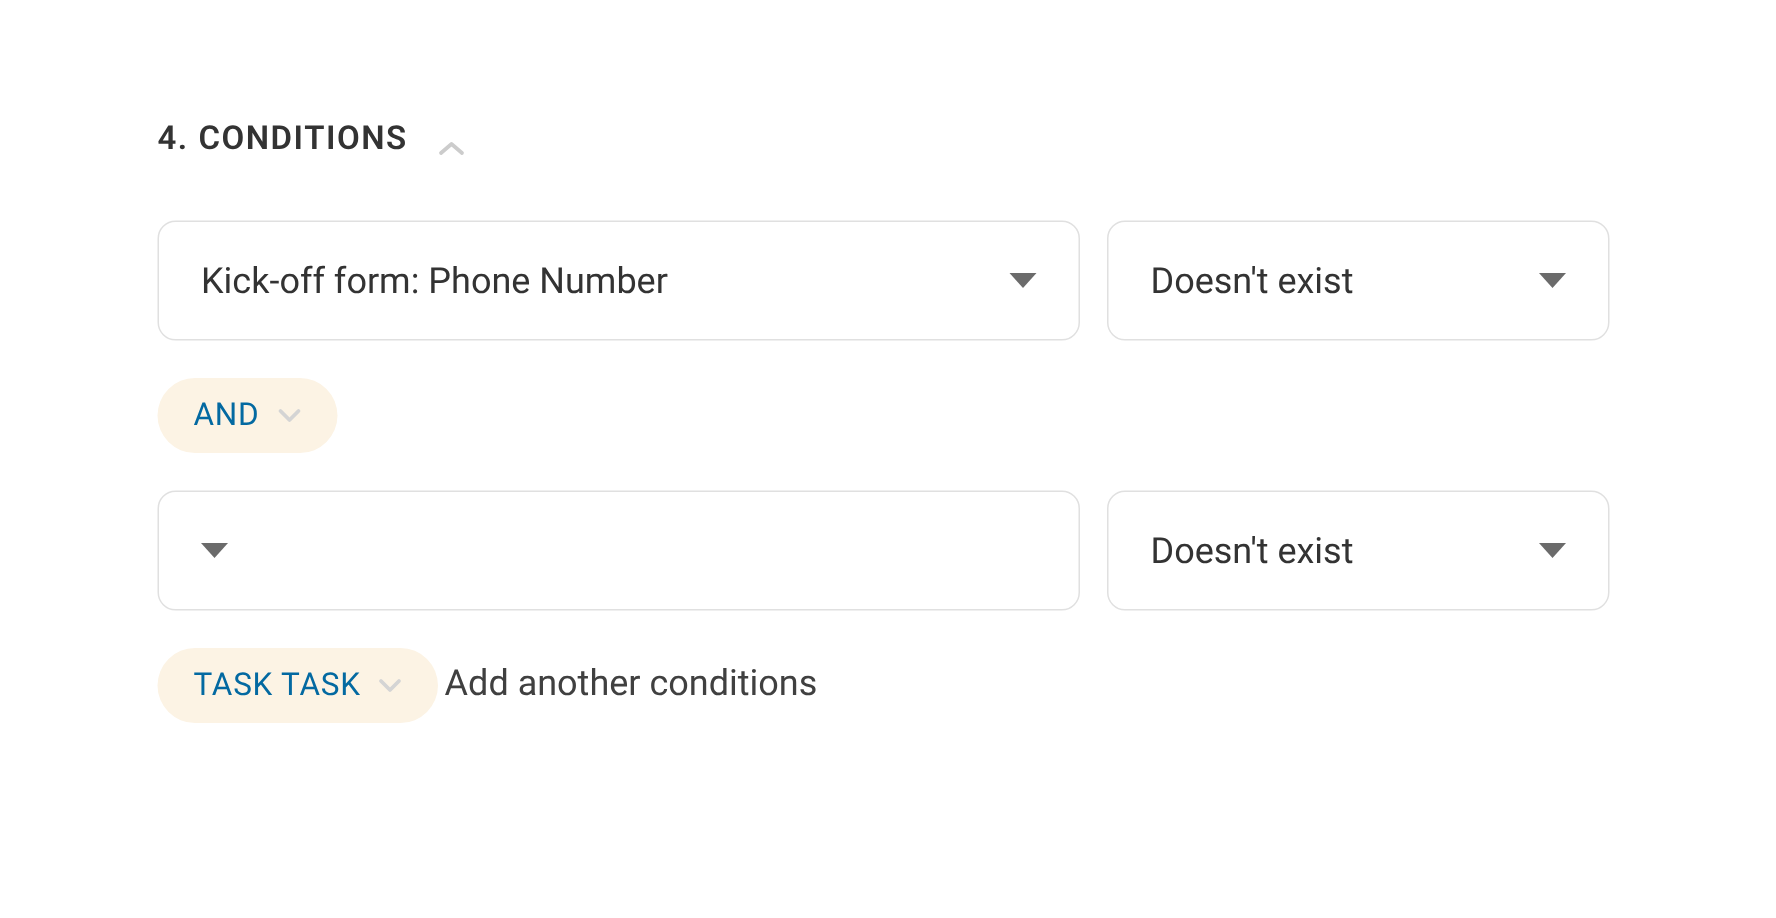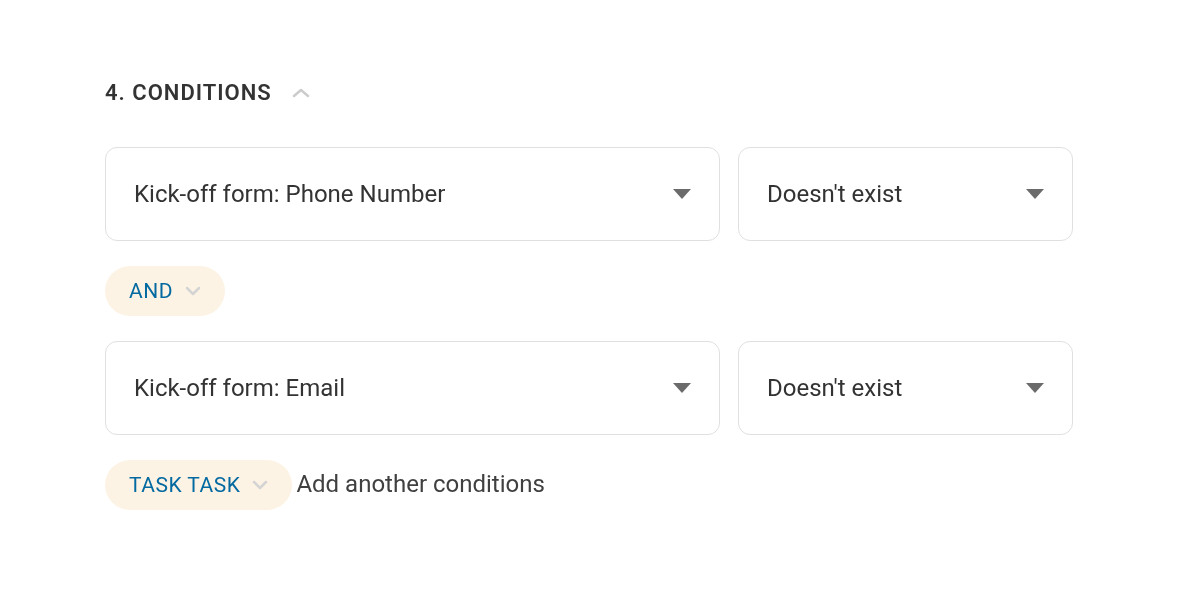--- a/index.html
+++ b/index.html
@@ -11,21 +11,21 @@
     
     body {
       background: #ffffff;
       padding: 80px 105px;
       width: 1184px;
       height: 612px;
     }
     
     .section-header {
       display: flex;
-      align-items: center;
+      align-items: flex-end;
       gap: 20px;
       margin-bottom: 42px;
     }
     
     .section-title {
       font-size: 22px;
       font-weight: 600;
       color: #333333;
       letter-spacing: 1px;
     }
@@ -50,21 +50,21 @@
       border: 1px solid #e0e0e0;
       border-radius: 12px;
       padding: 20px 28px;
       font-size: 24px;
       color: #333333;
       background: #ffffff;
       display: flex;
       align-items: center;
       justify-content: space-between;
       cursor: pointer;
-      height: 94px;
+      height: 80px;
     }
     
     .select-field-primary {
       flex: 0 0 615px;
     }
     
     .select-field-secondary {
       flex: 0 0 335px;
       text-align: center;
     }
@@ -141,21 +141,20 @@
   <span class="pill-text">AND</span>
   <span class="pill-chevron">
     <svg viewBox="0 0 16 10" fill="none">
       <path d="M2 2L8 8L14 2" stroke="currentColor" stroke-width="2.5" stroke-linecap="round" stroke-linejoin="round"></path>
     </svg>
   </span>
 </div>
 
 <div class="condition-row">
   <div class="select-field select-field-primary">
-    <span>Kick-off form: Email</span>
     <span class="dropdown-caret"></span>
   </div>
   <div class="select-field select-field-secondary">
     <span>Doesn't exist</span>
     <span class="dropdown-caret"></span>
   </div>
 </div>
 
 <div class="pill">
   <span class="pill-text">TASK TASK</span>

